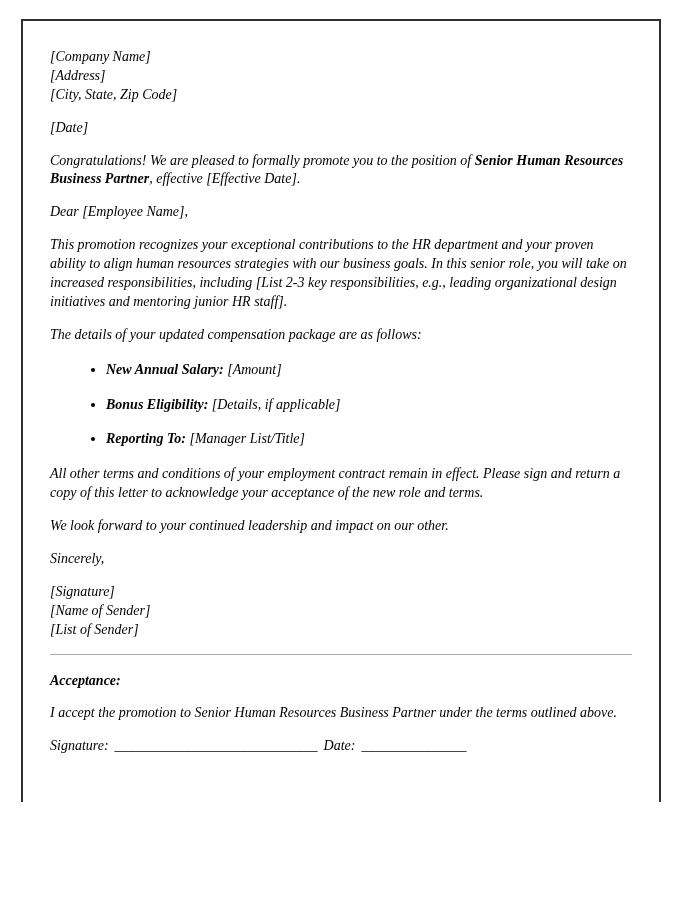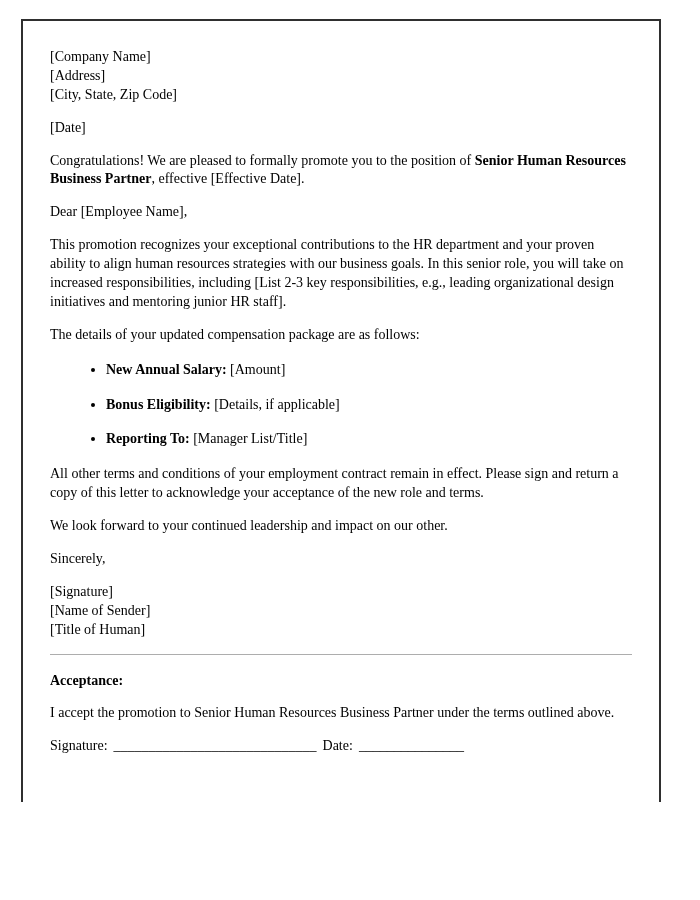--- a/index.html
+++ b/index.html
@@ -21,20 +21,21 @@
     width: 640px;
     height: 783px;
     box-sizing: border-box;
     border: 2px solid #2f2f2f;
     border-bottom: none;
     padding: 27px 27px 0 27px;
     font-size: 14px;
     line-height: 1.35;
     overflow: hidden;
     background: #ffffff;
+    font-style: italic;
   }
   .para { margin: 14px 0; }
   .page > :first-child { margin-top: 0; }
   strong { font-weight: bold; }
   ul.comp-list {
     margin: 14px 0;
     padding-left: 40px;
     list-style-type: disc;
   }
   ul.comp-list li { margin: 16px; padding: 0; }
@@ -76,21 +77,21 @@
 
   <div class="para">All other terms and conditions of your employment contract remain in effect. Please sign and return a copy of this letter to acknowledge your acceptance of the new role and terms.</div>
 
   <div class="para">We look forward to your continued leadership and impact on our other.</div>
 
   <div class="para">Sincerely,</div>
 
   <div class="para">
     <div>[Signature]</div>
     <div>[Name of Sender]</div>
-    <div>[Title of Human]</div>
+    <div>[List of Sender]</div>
   </div>
 
   <hr class="acceptance-divider">
 
   <div class="para"><strong>Acceptance:</strong></div>
 
   <div class="para">I accept the promotion to Senior Human Resources Business Partner under the terms outlined above.</div>
 
   <div class="para sig-row"><span>Signature:</span><span class="sig-gap"></span><span>_____________________________</span><span class="sig-gap"></span><span>Date:</span><span class="sig-gap"></span><span>_______________</span></div>
 

